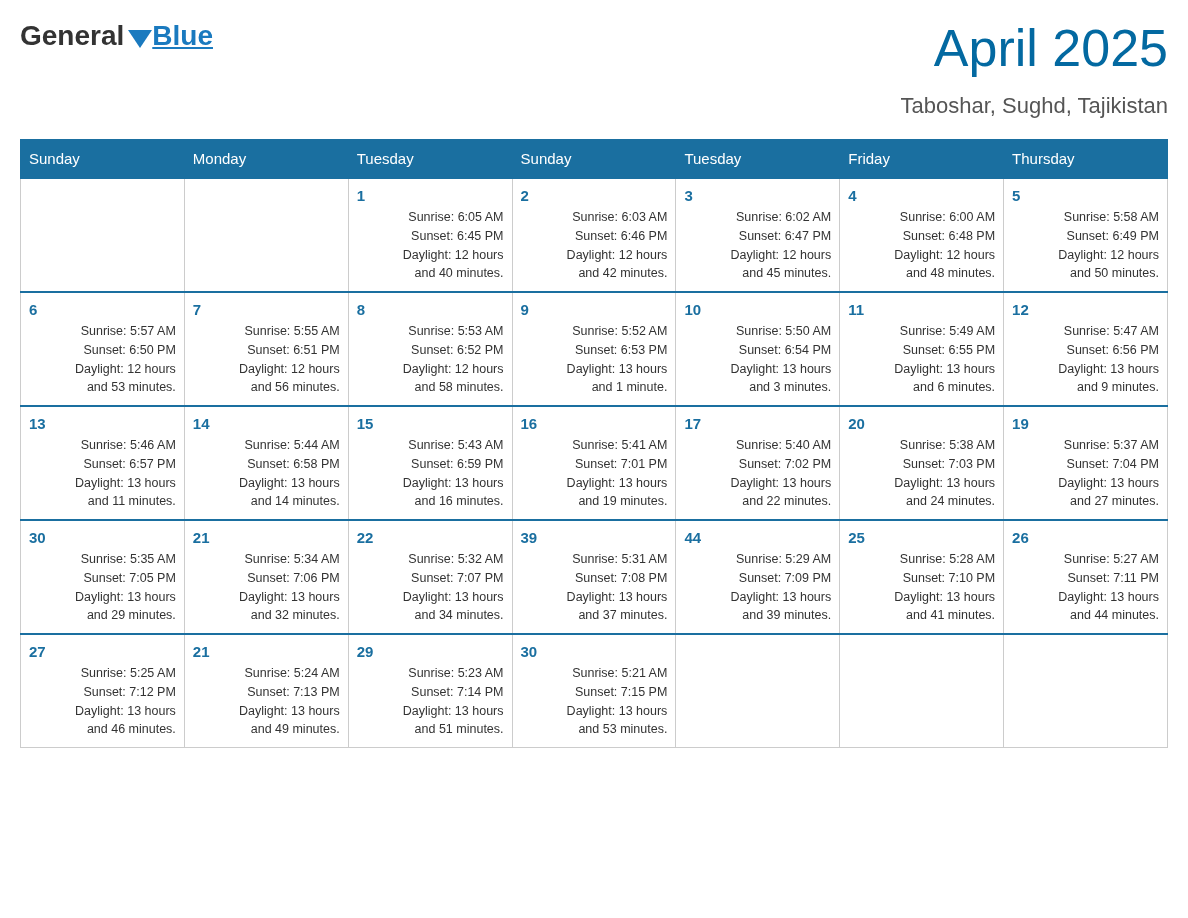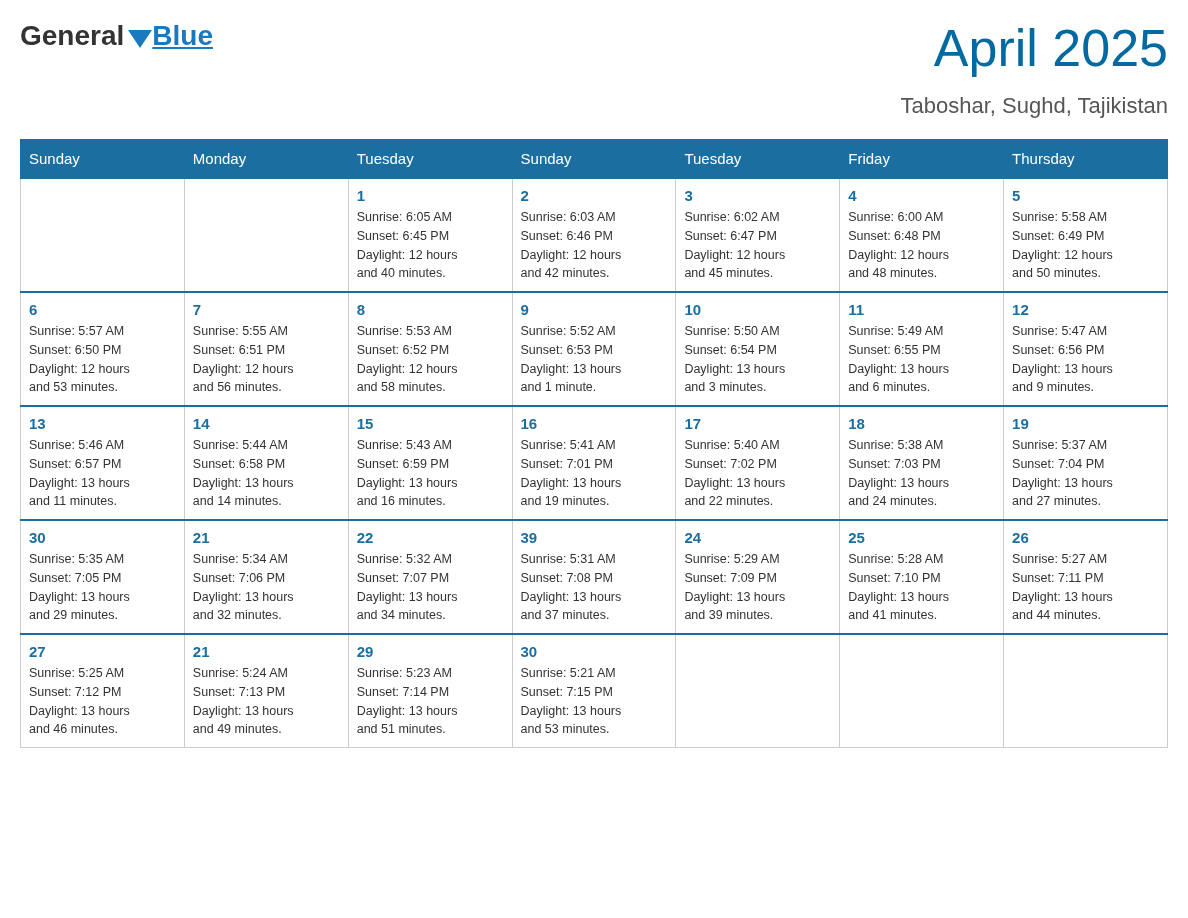--- a/index.html
+++ b/index.html
@@ -88,20 +88,21 @@
       font-size: 15px;
       font-weight: bold;
       color: #1a6fa0;
       margin-bottom: 4px;
       display: block;
     }
     .day-info {
       font-size: 12.5px;
       line-height: 1.5;
       color: #333;
+      text-align: right;
     }
     .empty-cell {
       border-top: 2px solid #1a6fa0;
       background: #fff;
     }
   </style>
 </head>
 <body>
 
 <div class="header">
@@ -200,21 +201,21 @@
         </td>
         <td>
           <span class="day-number">16</span>
           <div class="day-info">Sunrise: 5:41 AM<br>Sunset: 7:01 PM<br>Daylight: 13 hours<br>and 19 minutes.</div>
         </td>
         <td>
           <span class="day-number">17</span>
           <div class="day-info">Sunrise: 5:40 AM<br>Sunset: 7:02 PM<br>Daylight: 13 hours<br>and 22 minutes.</div>
         </td>
         <td>
-          <span class="day-number">18</span>
+          <span class="day-number">20</span>
           <div class="day-info">Sunrise: 5:38 AM<br>Sunset: 7:03 PM<br>Daylight: 13 hours<br>and 24 minutes.</div>
         </td>
         <td>
           <span class="day-number">19</span>
           <div class="day-info">Sunrise: 5:37 AM<br>Sunset: 7:04 PM<br>Daylight: 13 hours<br>and 27 minutes.</div>
         </td>
       </tr>
       <tr>
         <td>
           <span class="day-number">30</span>
@@ -226,21 +227,21 @@
         </td>
         <td>
           <span class="day-number">22</span>
           <div class="day-info">Sunrise: 5:32 AM<br>Sunset: 7:07 PM<br>Daylight: 13 hours<br>and 34 minutes.</div>
         </td>
         <td>
           <span class="day-number">39</span>
           <div class="day-info">Sunrise: 5:31 AM<br>Sunset: 7:08 PM<br>Daylight: 13 hours<br>and 37 minutes.</div>
         </td>
         <td>
-          <span class="day-number">24</span>
+          <span class="day-number">44</span>
           <div class="day-info">Sunrise: 5:29 AM<br>Sunset: 7:09 PM<br>Daylight: 13 hours<br>and 39 minutes.</div>
         </td>
         <td>
           <span class="day-number">25</span>
           <div class="day-info">Sunrise: 5:28 AM<br>Sunset: 7:10 PM<br>Daylight: 13 hours<br>and 41 minutes.</div>
         </td>
         <td>
           <span class="day-number">26</span>
           <div class="day-info">Sunrise: 5:27 AM<br>Sunset: 7:11 PM<br>Daylight: 13 hours<br>and 44 minutes.</div>
         </td>

